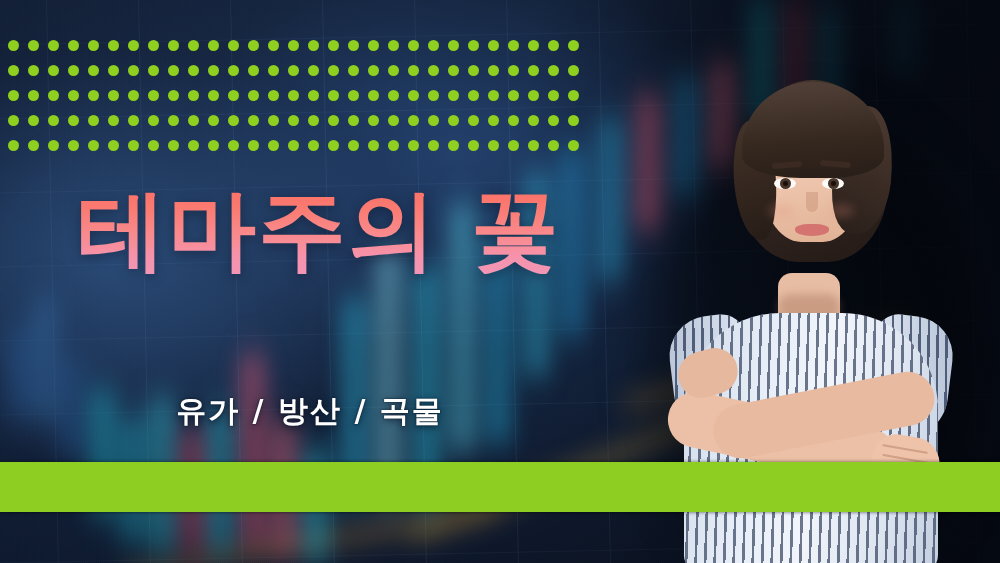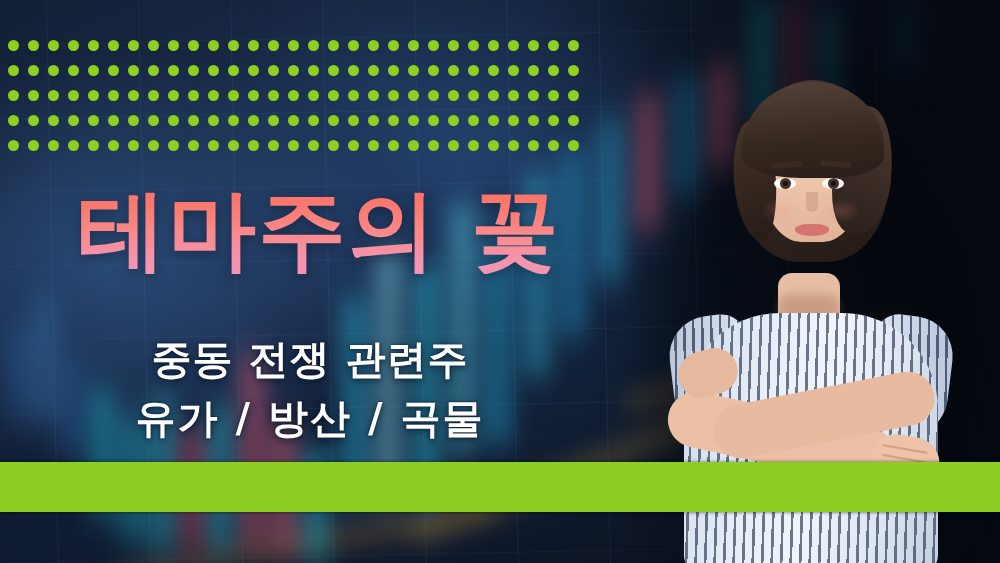--- a/index.html
+++ b/index.html
@@ -55,21 +55,21 @@
     -webkit-text-fill-color:transparent;
     filter:drop-shadow(0 3px 6px rgba(10,20,40,.45));
   }
   .sub{
     position:absolute;left:0;width:620px;text-align:center;
     font-family:"DejaVu Sans","Liberation Sans",sans-serif;
     font-weight:700;color:#ffffff;white-space:nowrap;
     text-shadow:0 2px 7px rgba(6,16,34,.75),0 0 2px rgba(8,18,38,.9);
   }
   .sub1{top:332px;font-size:40px;letter-spacing:1px;}
-  .sub2{top:391px;font-size:40px;letter-spacing:2px;}
+  .sub2{top:391px;font-size:30px;letter-spacing:2px;}
 
   
   .banner{
     position:absolute;left:0;top:462px;width:1000px;height:50px;
     background:#8ecd22;
     box-shadow:0 1px 3px rgba(0,0,0,.35), 0 -1px 3px rgba(0,0,0,.25);
   }
   .banner-text{
     position:absolute;left:0;top:462px;width:660px;height:50px;
     display:flex;align-items:center;justify-content:center;
@@ -423,18 +423,17 @@
     <div class="p-el iris" style="left:208px;top:120px;"></div>
     <div class="p-el pupil" style="left:211px;top:123px;"></div>
 
     <div class="p-el nose" style="left:186px;top:134px;"></div>
     <div class="p-el lip" style="left:175px;top:166px;"></div>
     <div class="p-el cheek" style="left:148px;top:146px;"></div>
     <div class="p-el cheek" style="left:208px;top:146px;"></div>
   </div>
 
   <div class="title">테마주의 꽃</div>
-  <div class="sub sub1">중동 전쟁 관련주</div>
   <div class="sub sub2">유가 / 방산 / 곡물</div>
 
   <div class="banner"></div>
 
 </div>
 
 </body></html>

